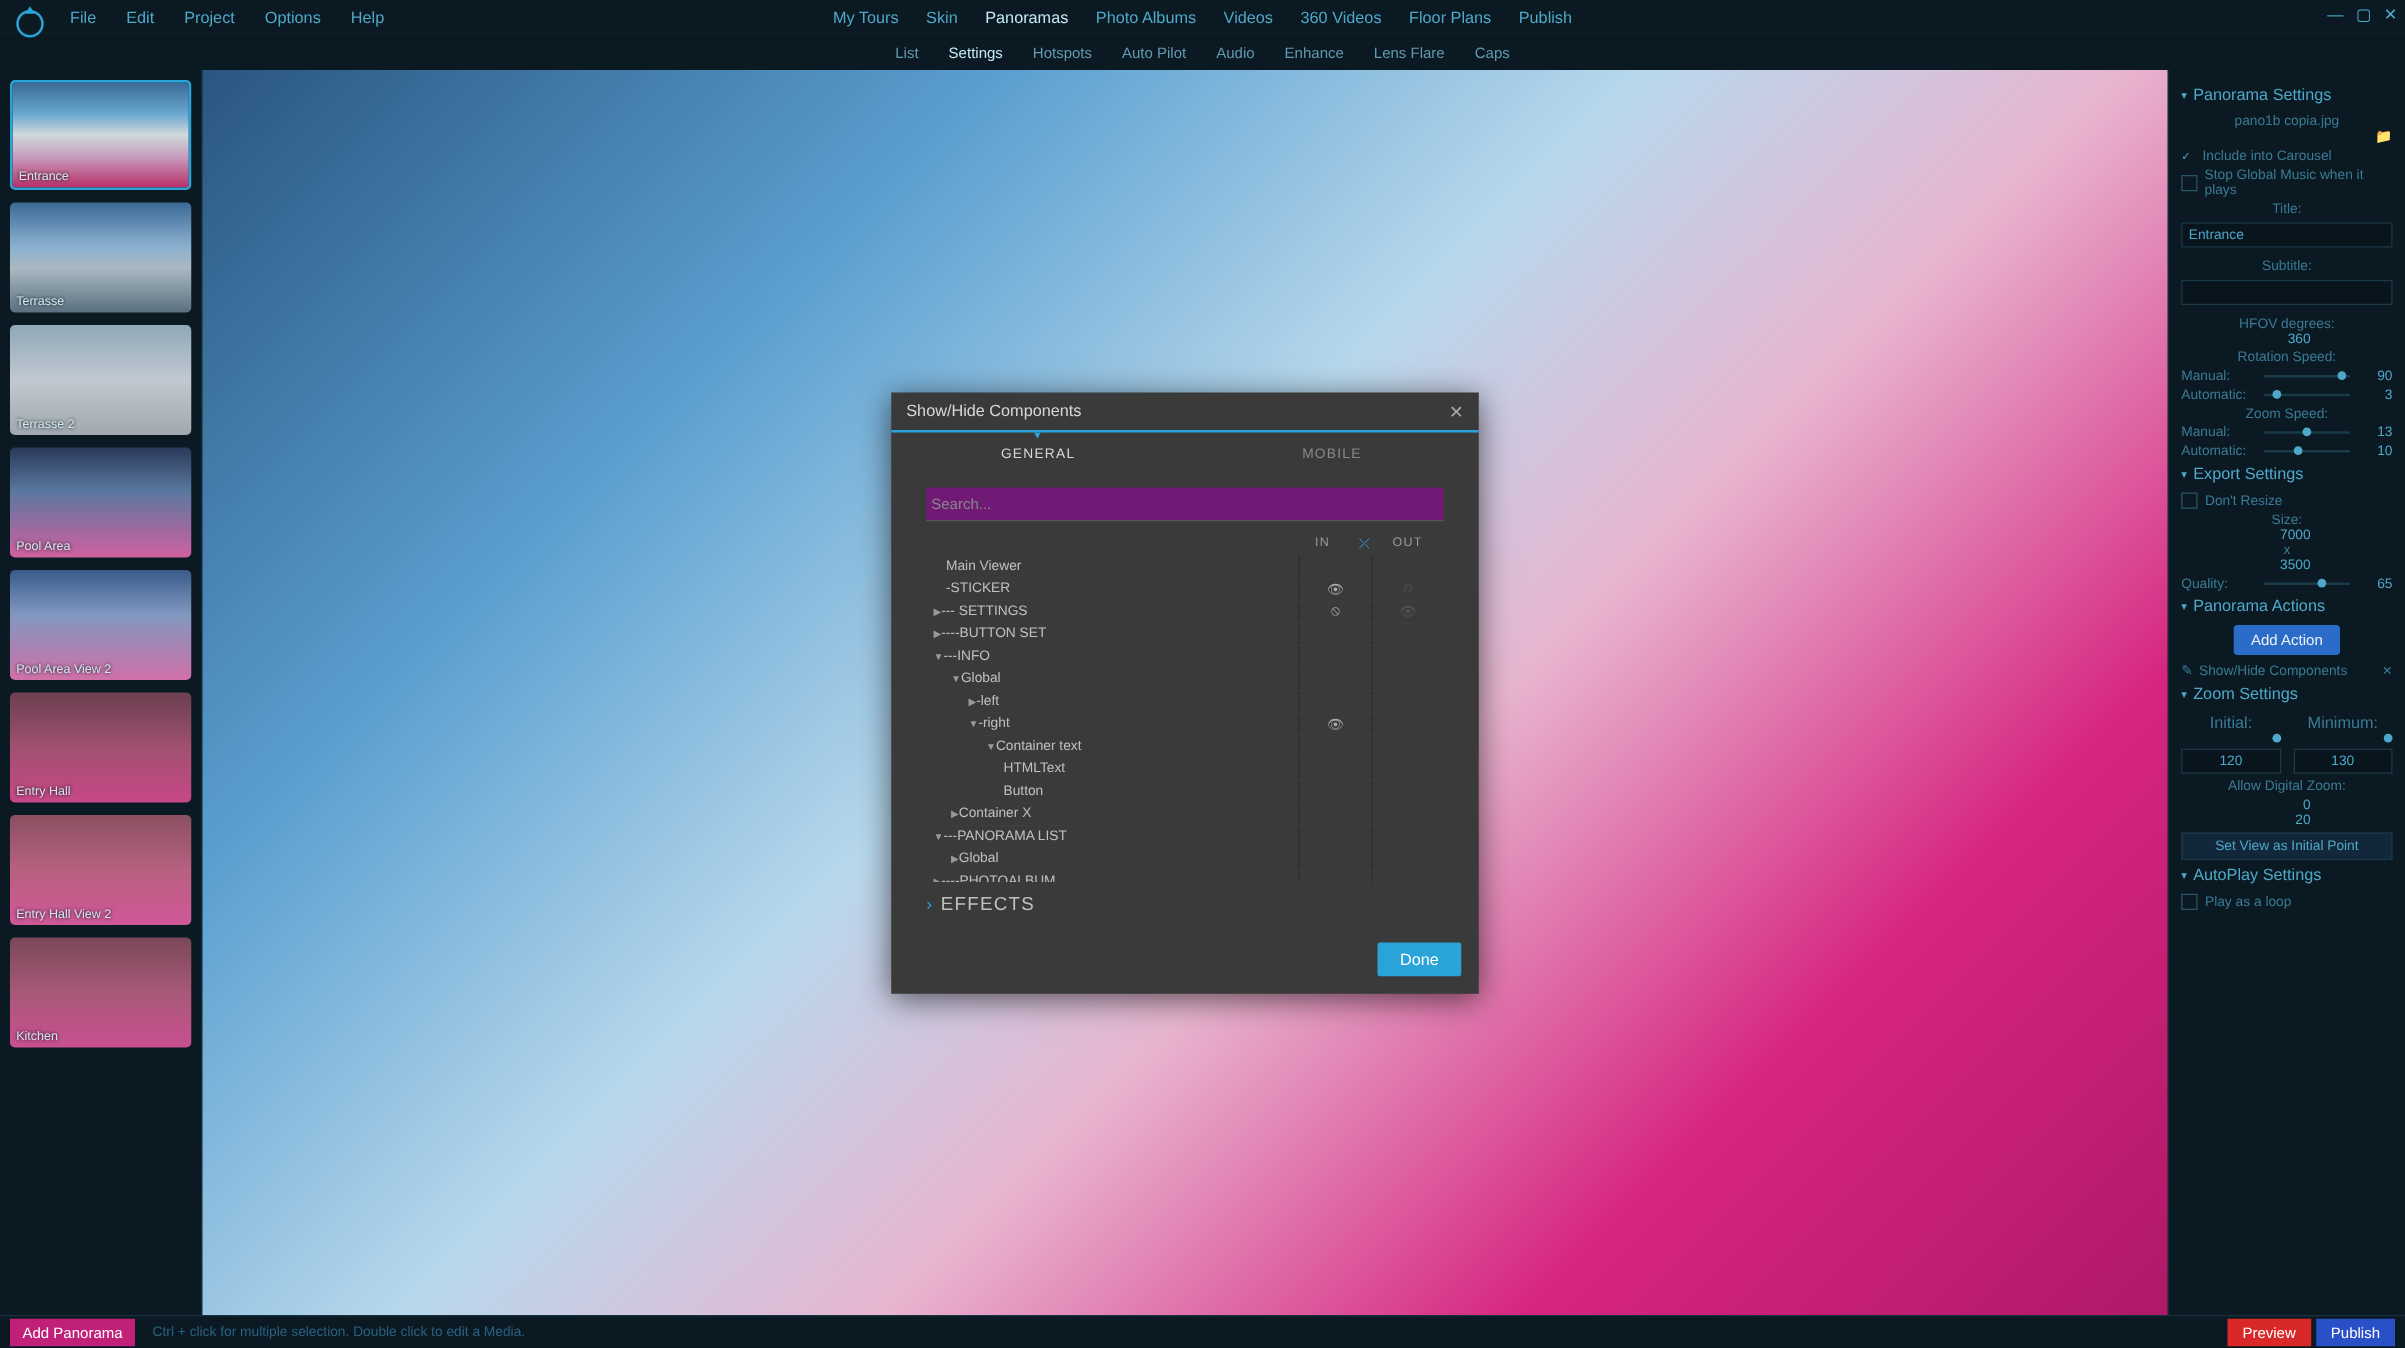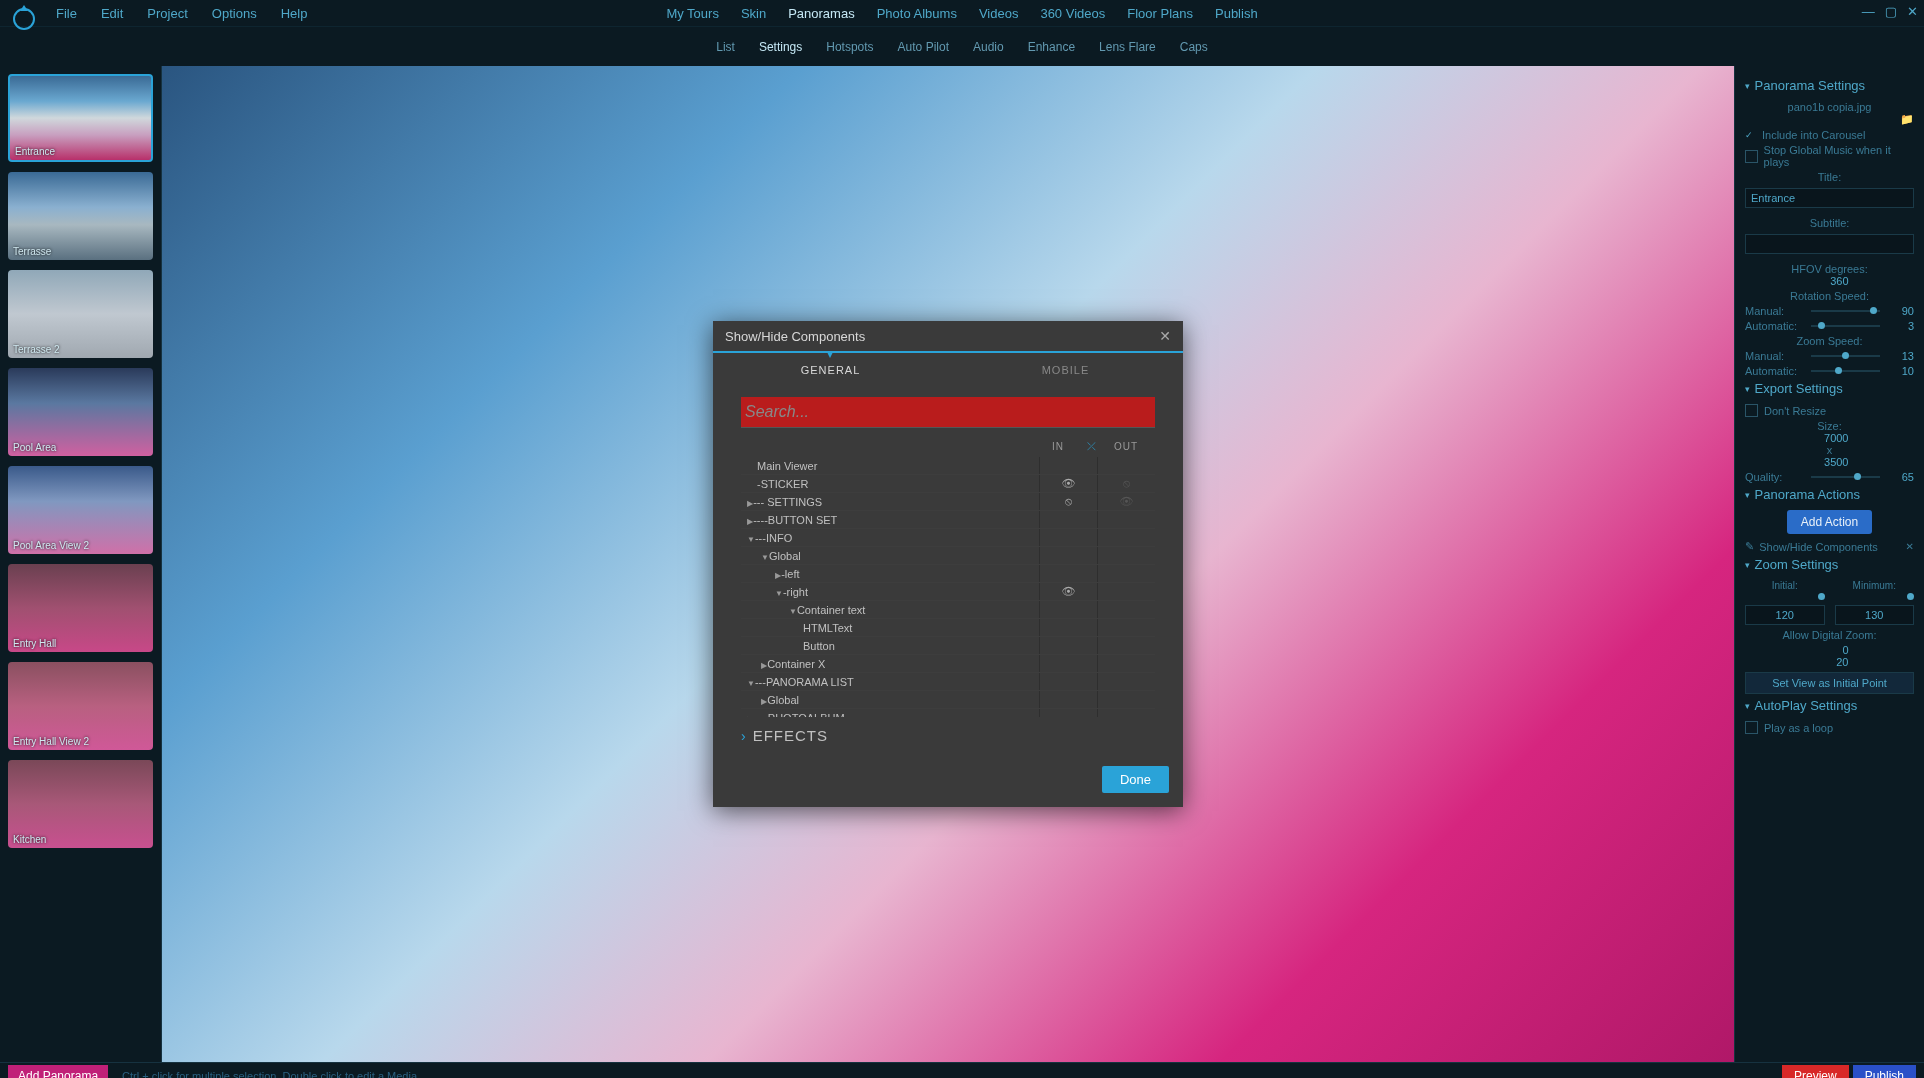--- a/index.html
+++ b/index.html
@@ -8,21 +8,21 @@
 
 .menubar { height: 26px; background: #0b1a22; display: flex; align-items: center; padding: 0 8px; position: relative; }
 .menubar .logo { width: 32px; height: 32px; margin-right: 16px; position: relative; top: 4px; }
 .menubar .menu-left { display: flex; gap: 24px; font-size: 13px; color: #4fa8c9; }
 .menubar .menu-center { position: absolute; left: 50%; transform: translateX(-50%); display: flex; gap: 22px; font-size: 13px; }
 .menubar .menu-center .item { color: #4fa8c9; cursor: pointer; }
 .menubar .menu-center .item.active { color: #c5e8f5; font-weight: 500; }
 .menubar .win-controls { position: absolute; right: 6px; top: 4px; display: flex; gap: 10px; color: #4fa8c9; font-size: 13px; }
 
 
-.subnav { height: 40px; background: #0b1a22; border-top: 1px solid #0e2530; display: flex; align-items: center; justify-content: center; gap: 24px; font-size: 12px; }
+.subnav { height: 30px; background: #0b1a22; border-top: 1px solid #0e2530; display: flex; align-items: center; justify-content: center; gap: 24px; font-size: 12px; }
 .subnav .item { color: #6299b0; cursor: pointer; }
 .subnav .item.active { color: #c5e8f5; }
 
 
 .main { display: flex; height: calc(1078px - 26px - 30px - 26px); }
 .sidebar-left { width: 162px; background: #0b1a22; overflow-y: auto; padding: 8px; border-right: 1px solid #163240; }
 .viewport { flex: 1; position: relative; background: linear-gradient(135deg, #2a5580 0%, #5a9fd0 25%, #b8d8ec 45%, #e8b5d0 60%, #d6257f 80%, #b01868 100%); }
 .sidebar-right { width: 190px; background: #0b1a22; overflow-y: auto; padding: 8px 10px; font-size: 11px; border-left: 1px solid #163240; }
 
 
@@ -51,21 +51,21 @@
 .slider-row .slider-label { width: 60px; }
 .slider-row .slider-track { flex: 1; height: 2px; background: #1a3a48; position: relative; }
 .slider-row .slider-thumb { position: absolute; width: 7px; height: 7px; background: #4fa8c9; border-radius: 50%; top: -3px; }
 .slider-row .slider-val { width: 28px; text-align: right; color: #4fa8c9; }
 .btn-action { background: #2a6cc8; color: #e8f0f8; padding: 5px 14px; font-size: 12px; border: none; border-radius: 3px; cursor: pointer; display: block; margin: 6px auto; }
 .action-link { font-size: 11px; color: #3a7a95; margin: 3px 0; display: flex; align-items: center; gap: 5px; }
 .action-link .x { margin-left: auto; font-size: 10px; cursor: pointer; }
 .folder-icon { margin-left: auto; color: #4fa8c9; cursor: pointer; }
 .zoom-inputs { display: flex; gap: 10px; margin: 4px 0; }
 .zoom-inputs .zbox { flex: 1; text-align: center; }
-.zoom-inputs .zbox .zlabel { font-size: 10px; color: #3a7a95; }
+.zoom-inputs .zbox .zlabel { font-size: 13px; color: #3a7a95; }
 .zoom-inputs .zbox .zval { background: #09151c; border: 1px solid #1a3a48; padding: 3px; font-size: 11px; color: #4fa8c9; margin-top: 2px; }
 .wide-btn { width: 100%; background: #12283a; border: 1px solid #1a3a48; color: #4fa8c9; font-size: 11px; padding: 4px; margin: 4px 0; cursor: pointer; text-align: center; }
 
 
 .bottombar { height: 26px; background: #0b1a22; display: flex; align-items: center; padding: 0 8px; font-size: 11px; border-top: 1px solid #163240; }
 .btn-add-pano { background: #c02078; color: #fff; padding: 4px 10px; font-size: 12px; border: none; margin-right: 14px; cursor: pointer; }
 .bottombar .hint { color: #2a6080; }
 .bottombar .right-btns { margin-left: auto; display: flex; gap: 4px; }
 .btn-preview { background: #d82828; color: #fff; padding: 4px 12px; font-size: 12px; border: none; cursor: pointer; }
 .btn-publish { background: #2a50c8; color: #fff; padding: 4px 12px; font-size: 12px; border: none; cursor: pointer; }
@@ -74,21 +74,21 @@
 .modal-overlay { position: absolute; inset: 0; display: flex; align-items: center; justify-content: center; }
 .modal { width: 470px; background: #3a3a3a; color: #c8c8c8; font-size: 12px; box-shadow: 0 4px 24px rgba(0,0,0,0.6); }
 .modal-titlebar { height: 32px; display: flex; align-items: center; padding: 0 12px; border-bottom: 2px solid #2aa3d8; }
 .modal-titlebar .title { flex: 1; font-size: 13px; color: #d8d8d8; }
 .modal-titlebar .close { cursor: pointer; color: #aaa; font-size: 14px; }
 .modal-tabs { display: flex; height: 34px; }
 .modal-tabs .tab { flex: 1; display: flex; align-items: center; justify-content: center; font-size: 11px; letter-spacing: 1px; color: #888; cursor: pointer; position: relative; }
 .modal-tabs .tab.active { color: #d8d8d8; }
 .modal-tabs .tab.active::before { content: "▾"; position: absolute; top: -4px; color: #2aa3d8; font-size: 10px; }
 .modal-body { padding: 10px 28px 8px; }
-.modal-search { width: 100%; background: #b91c1c; border: none; border-bottom: 1px solid #555; padding: 6px 4px; color: #c8c8c8; font-size: 16px; font-style: italic; margin-bottom: 8px; }
+.modal-search { width: 100%; background: #701a75; border: none; border-bottom: 1px solid #555; padding: 6px 4px; color: #c8c8c8; font-size: 12px; margin-bottom: 8px; }
 .modal-search::placeholder { color: #888; }
 .modal-header-row { display: flex; align-items: center; font-size: 10px; letter-spacing: 1px; color: #999; padding: 4px 0; }
 .modal-header-row .spacer { flex: 1; }
 .modal-header-row .col { width: 58px; text-align: center; }
 .modal-header-row .linkicon { color: #2aa3d8; width: 10px; font-size: 11px; }
 .tree-area { max-height: 260px; overflow-y: auto; position: relative; }
 .tree-row { display: flex; align-items: center; height: 18px; font-size: 11px; color: #c0c0c0; border-bottom: 1px solid rgba(255,255,255,0.02); }
 .tree-row .arrow { width: 10px; font-size: 8px; color: #999; cursor: pointer; }
 .tree-row .rowlabel { flex: 1; overflow: hidden; white-space: nowrap; }
 .tree-row .iocol { width: 58px; text-align: center; color: #aaa; border-left: 1px solid #2e2e2e; height: 100%; display: flex; align-items: center; justify-content: center; }

